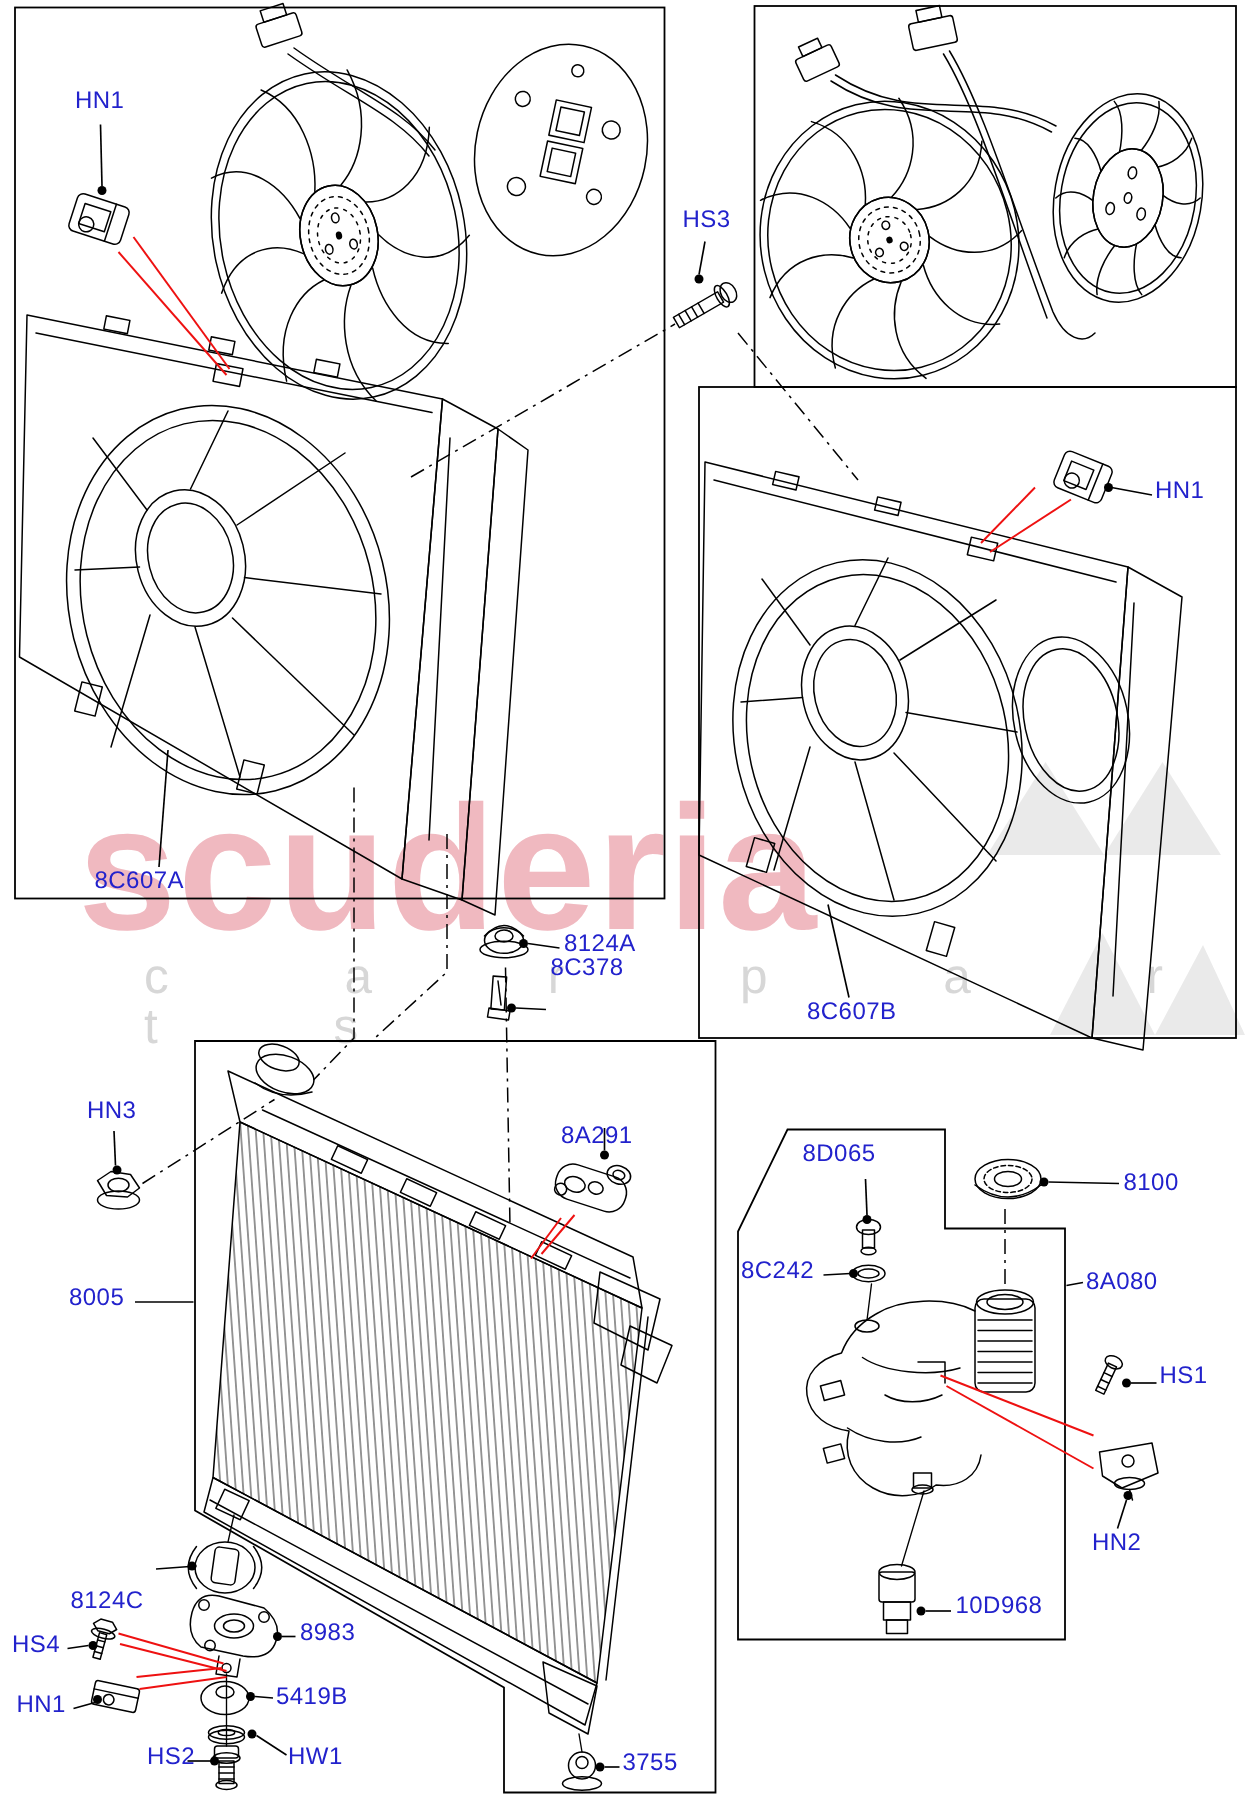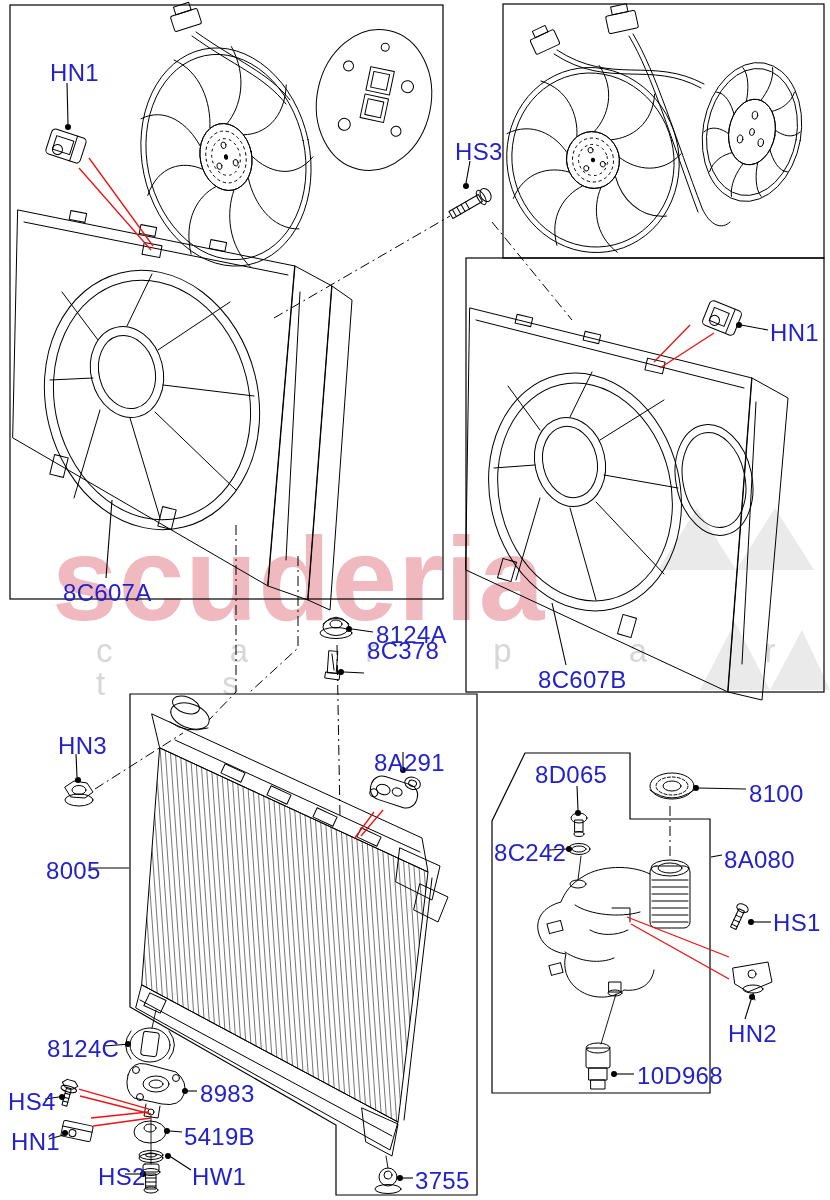--- a/index.html
+++ b/index.html
@@ -3,21 +3,21 @@
 <meta charset="utf-8">
 <style>
   html,body{margin:0;padding:0;background:#fff;}
   .page{position:relative;width:830px;height:1200px;background:#fff;overflow:hidden;
         font-family:"Liberation Sans",sans-serif;}
   .wm-brand{position:absolute;left:52px;top:520px;font-size:118px;font-weight:bold;
         color:#f0b9c0;letter-spacing:1px;line-height:1;user-select:none;}
   .wm-sub{position:absolute;left:96px;top:634px;font-size:33px;color:#d7d7d7;
         letter-spacing:40px;word-spacing:28px;line-height:1;user-select:none;}
   svg.art{position:absolute;left:0;top:0;}
-  .lbl{position:absolute;font-size:24px;line-height:1.05;color:#2222cc;white-space:nowrap;
+  .lbl{position:absolute;font-size:16px;line-height:1.05;color:#2222cc;white-space:nowrap;
         letter-spacing:0.3px;cursor:pointer;}
   .vex *{vector-effect:non-scaling-stroke;}
 </style>
 </head>
 <body>
 
 <div class="page">
 
   <div class="wm-brand">scuderia</div>
   <div class="wm-sub">c a r   p a r t s</div>
@@ -452,21 +452,21 @@
   <div class="lbl" style="left:50px;top:60px">HN1</div>
   <div class="lbl" style="left:455px;top:139px">HS3</div>
   <div class="lbl" style="left:63px;top:580px">8C607A</div>
   <div class="lbl" style="left:538px;top:667px">8C607B</div>
   <div class="lbl" style="left:770px;top:320px">HN1</div>
   <div class="lbl" style="left:376px;top:622px">8124A</div>
   <div class="lbl" style="left:367px;top:638px">8C378</div>
   <div class="lbl" style="left:58px;top:733px">HN3</div>
   <div class="lbl" style="left:374px;top:750px">8A291</div>
   <div class="lbl" style="left:46px;top:858px">8005</div>
-  <div class="lbl" style="left:47px;top:1036px">8124C</div>
+  <div class="lbl" style="left:47px;top:1060px">8124C</div>
   <div class="lbl" style="left:200px;top:1081px">8983</div>
   <div class="lbl" style="left:8px;top:1089px">HS4</div>
   <div class="lbl" style="left:11px;top:1129px">HN1</div>
   <div class="lbl" style="left:184px;top:1124px">5419B</div>
   <div class="lbl" style="left:98px;top:1164px">HS2</div>
   <div class="lbl" style="left:192px;top:1164px">HW1</div>
   <div class="lbl" style="left:415px;top:1168px">3755</div>
   <div class="lbl" style="left:535px;top:762px">8D065</div>
   <div class="lbl" style="left:749px;top:781px">8100</div>
   <div class="lbl" style="left:494px;top:840px">8C242</div>

